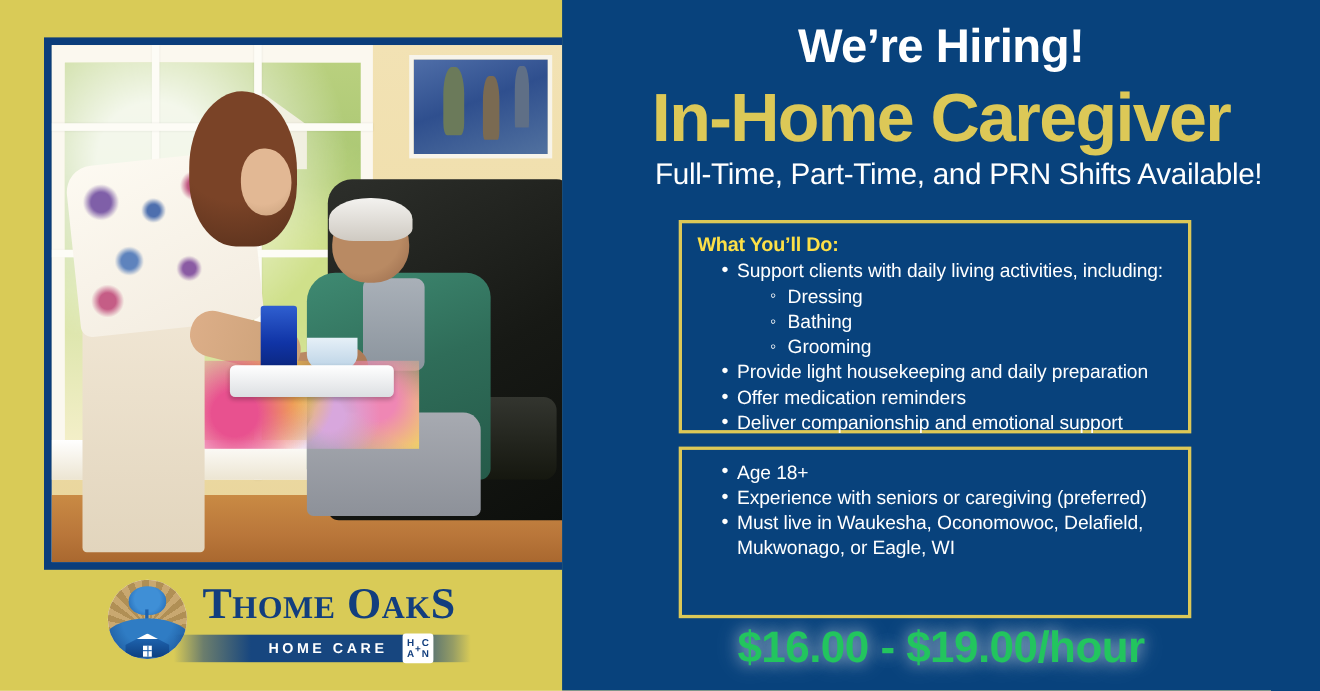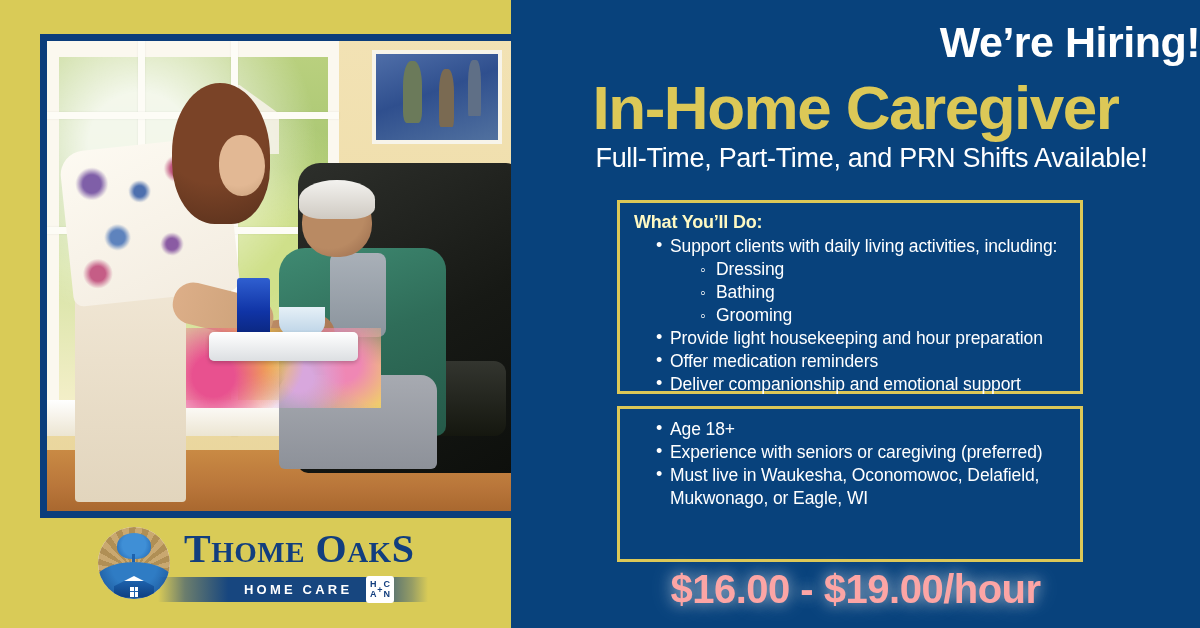--- a/index.html
+++ b/index.html
@@ -343,21 +343,21 @@
     position: absolute;
     left: 511px; top: 0;
     width: 689px; height: 628px;
     background: #08427C;
   }
 
   .headline-1 {
     position: absolute;
     left: 0; top: 18px;
     width: 100%;
-    text-align: right;
+    text-align: center;
     color: #ffffff;
     font-size: 43px;
     font-weight: 700;
     letter-spacing: -.5px;
   }
   .headline-2 {
     position: absolute;
     left: 0; top: 72px;
     width: 100%;
     text-align: center;
@@ -382,21 +382,21 @@
   .info-box {
     position: absolute;
     border: 3px solid #DCC857;
     box-sizing: border-box;
     padding: 9px 12px 10px 14px;
   }
   #box-do   { left: 106px; top: 200px; width: 466px; height: 194px; }
   #box-need { left: 106px; top: 406px; width: 466px; height: 156px; }
 
   .box-title {
-    color: #fef9c3;
+    color: #fde047;
     font-size: 18px;
     font-weight: 700;
     margin: 0 0 2px 0;
     letter-spacing: -.2px;
   }
   ul.bullets {
     list-style: none;
     margin: 0;
     padding: 0 0 0 22px;
   }
@@ -431,21 +431,21 @@
     position: absolute;
     left: 0; top: 0;
     font-size: 16px;
   }
 
   .wage {
     position: absolute;
     left: 0; top: 567px;
     width: 100%;
     text-align: center;
-    color: #fca5a5;
+    color: #22c55e;
     font-size: 40px;
     font-weight: 700;
     letter-spacing: -.5px;
     text-shadow: 0 0 14px rgba(255,255,255,.55), 0 0 26px rgba(255,255,255,.32);
   }
 </style>
 </head>
 <body>
 
 <div id="poster">
@@ -529,21 +529,21 @@
     <div class="subhead">Full-Time, Part-Time, and PRN Shifts Available!</div>
 
     <div class="info-box" id="box-do">
       <div class="box-title">What You’ll Do:</div>
       <ul class="bullets" id="do-list">
           <li><span>Support clients with daily living activities, including:</span><ul class="sub-bullets">
               <li>Dressing</li>
               <li>Bathing</li>
               <li>Grooming</li>
             </ul></li>
-          <li><span>Provide light housekeeping and hour preparation</span></li>
+          <li><span>Provide light housekeeping and daily preparation</span></li>
           <li><span>Offer medication reminders</span></li>
           <li><span>Deliver companionship and emotional support</span></li>
         </ul>
     </div>
 
     <div class="info-box" id="box-need">
       <ul class="bullets" id="need-list">
           <li>Age 18+</li>
           <li>Experience with seniors or caregiving (preferred)</li>
           <li>Must live in Waukesha, Oconomowoc, Delafield, Mukwonago, or Eagle, WI</li>

